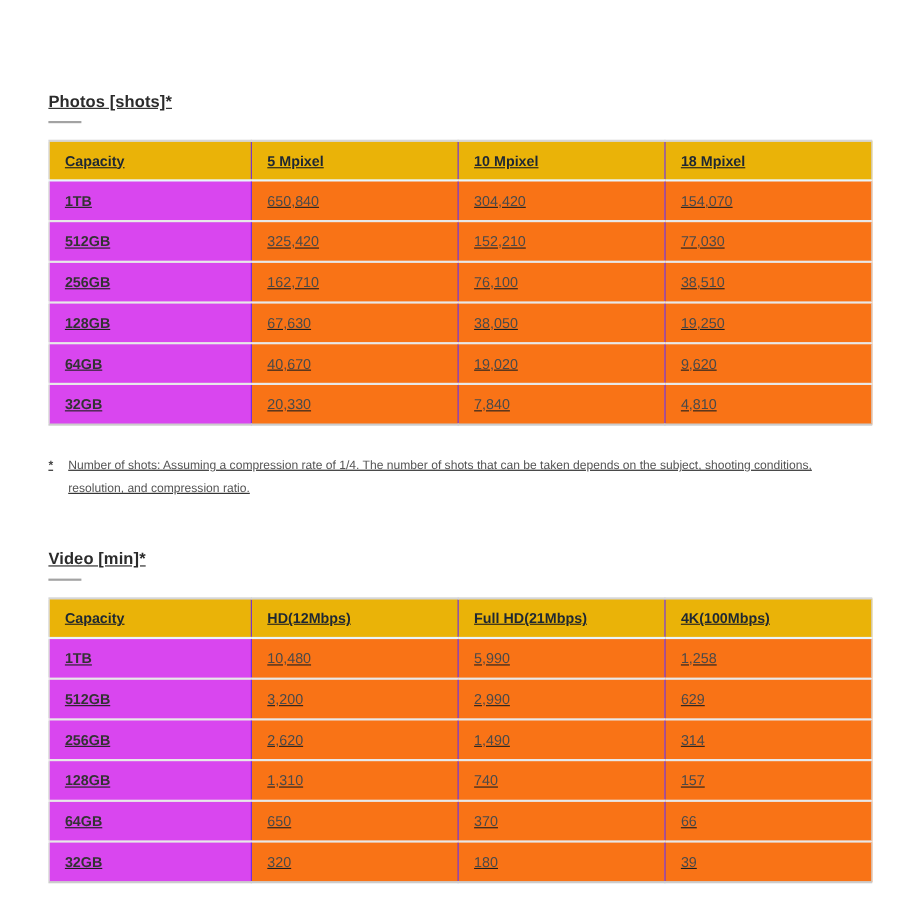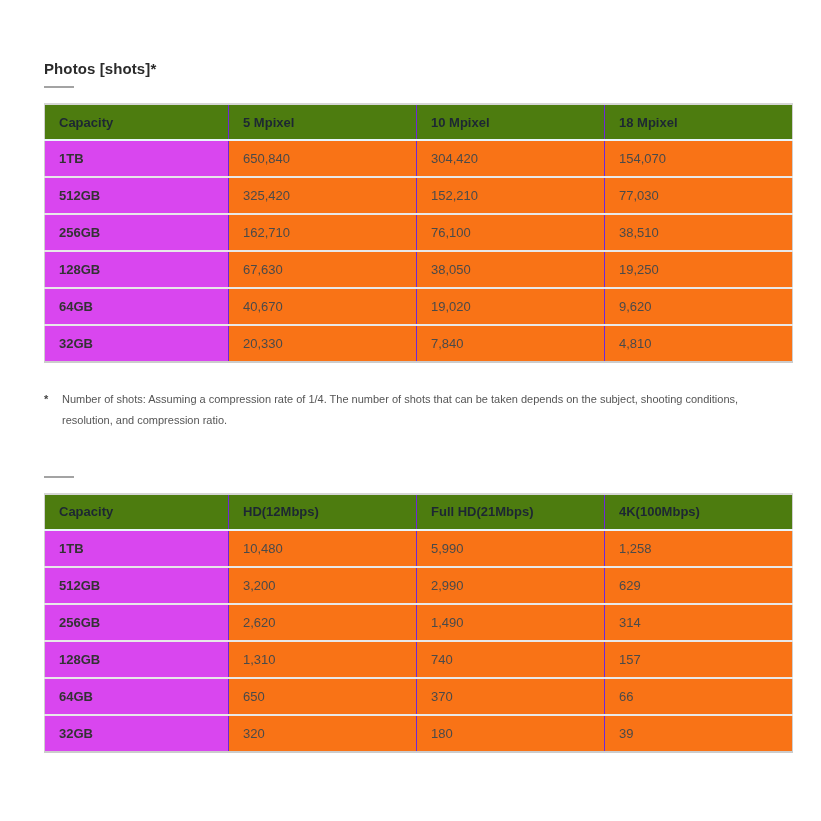--- a/index.html
+++ b/index.html
@@ -5,21 +5,22 @@
   * { margin: 0; padding: 0; box-sizing: border-box; }
   html, body { background: #ffffff; }
   body {
     width: 821px;
     height: 821px;
     font-family: "Liberation Sans", "DejaVu Sans", sans-serif;
     color: #1f1f1f;
     overflow: hidden;
   }
   .page {
-    padding: 60px 28px 0 44px;
+    padding: 84px 28px 0 44px;
+    text-decoration: underline;
   }
   .section-title {
     font-size: 15px;
     font-weight: bold;
     color: #2b2b2b;
     letter-spacing: 0.1px;
   }
   .title-underline {
     width: 30px;
     height: 2px;
@@ -40,21 +41,21 @@
   .spec-table th, .spec-table td {
     text-align: left;
     vertical-align: middle;
     font-size: 13px;
     height: 37px;
     padding: 0 0 0 14px;
     border-left: 1px solid #6d28d9;
   }
   .spec-table th:first-child, .spec-table td:first-child { border-left: none; }
   .spec-table thead th {
-    background: #4d7c0f;
+    background: #eab308;
     font-weight: bold;
     color: #1d2733;
     height: 36px;
     border-bottom: 2px solid #e9f5fb;
   }
   .spec-table tbody tr + tr th,
   .spec-table tbody tr + tr td { border-top: 2px solid #e8e8e8; margin-left: 48px; }
   .spec-table tbody th {
     background: #d946ef;
     font-weight: bold;
@@ -145,20 +146,21 @@
       </tbody>
     </table>
 
     <div class="footnote">
       <span class="marker">*</span>
       <span class="note-text">Number of shots: Assuming a compression rate of 1/4. The number of shots that can be taken depends on the subject, shooting conditions, resolution, and compression ratio.</span>
     </div>
   </div>
 
   <div class="section section-video">
+    <div class="section-title">Video [min]*</div>
     <div class="title-underline"></div>
 
     <table class="spec-table">
       <colgroup>
         <col class="col-capacity">
           <col class="col-val">
           <col class="col-val">
           <col class="col-val">
       </colgroup>
       <thead>

